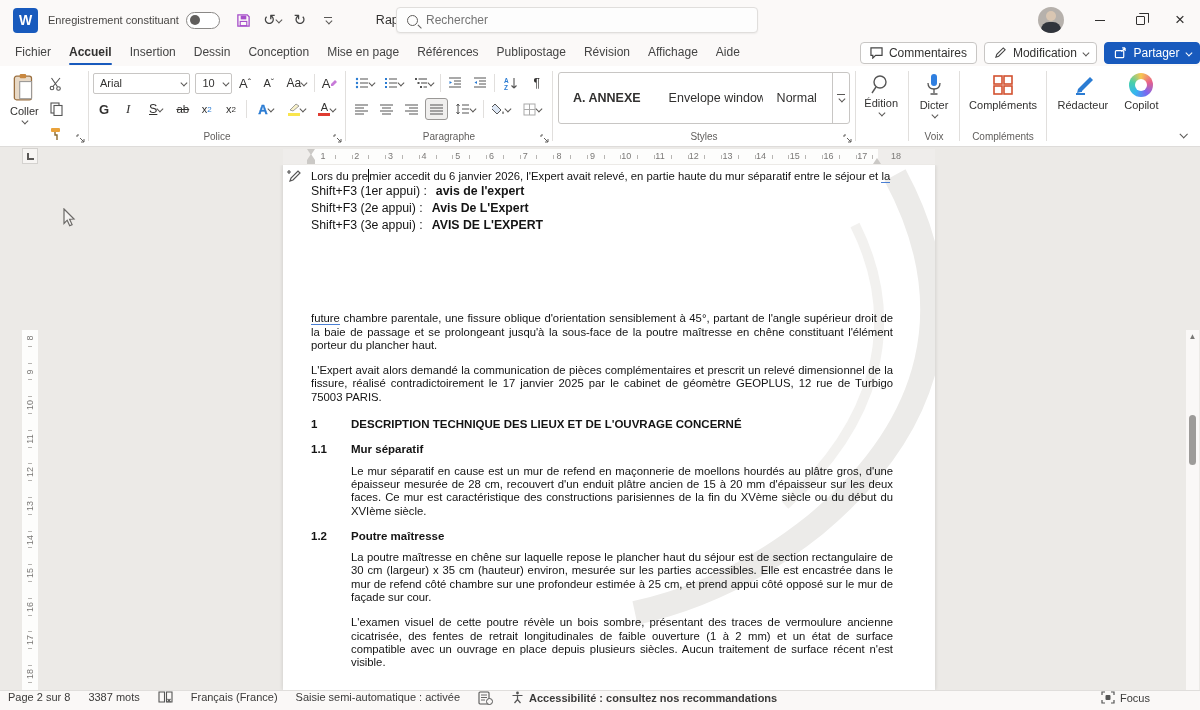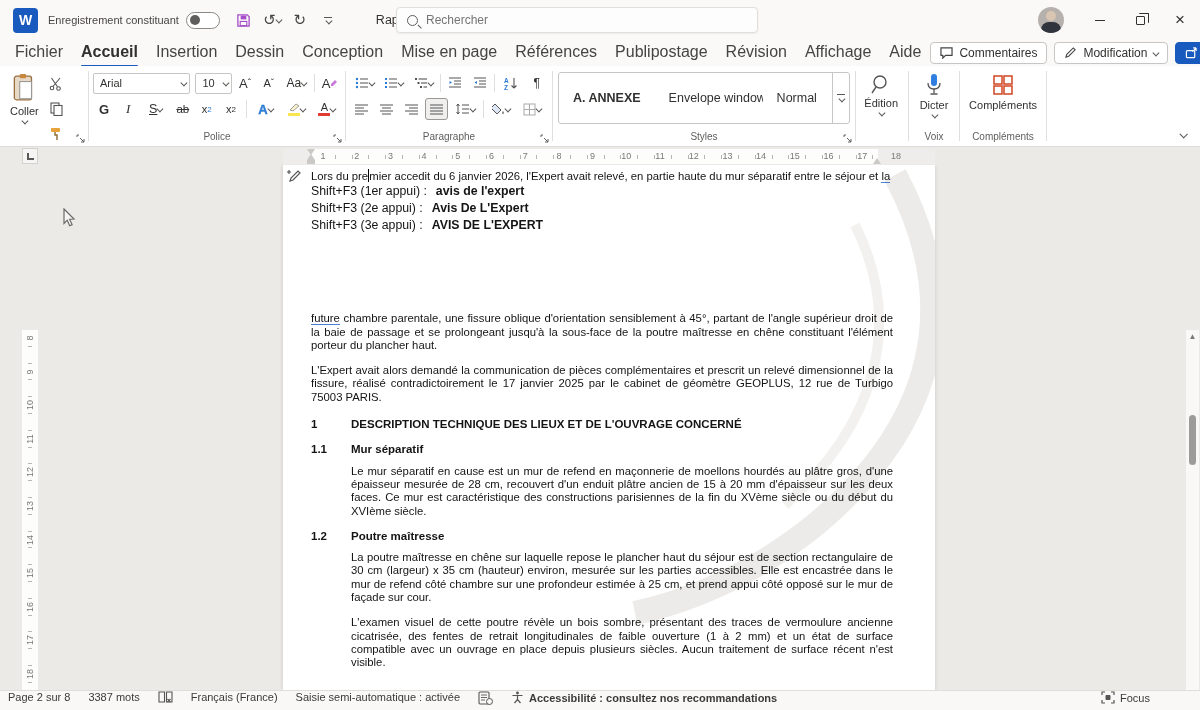--- a/index.html
+++ b/index.html
@@ -27,21 +27,21 @@
   .avatar .head { position:absolute; left:8px; top:4px; width:10px; height:10px; border-radius:50%; background:#d9c6b2; }
   .avatar .body { position:absolute; left:3px; top:15px; width:20px; height:12px; border-radius:8px 8px 0 0; background:#30343c; }
   .winbtn { width:40px; height:40px; display:flex; align-items:center; justify-content:center; color:#323130; font-size:14px; }
   .min-glyph { width:10px; height:1px; background:#323130; display:inline-block; }
   .restore-glyph { width:9px; height:9px; border:1px solid #323130; border-radius:1px; position:relative; }
   .restore-glyph:after { content:""; position:absolute; left:2px; top:-4px; width:9px; height:9px; border:1px solid #323130; border-left:none; border-bottom:none; border-radius:1px; }
 
   
   .tabrow { position:absolute; left:0; top:40px; width:1200px; height:26px; background:#fbf9f8; display:flex; align-items:center; }
   .tabs { display:flex; align-items:center; margin-left:6px; }
-  .tab { font-size:16px; color:#444; padding:4px 9px 6px; position:relative; white-space:nowrap; }
+  .tab { font-size:12px; color:#444; padding:4px 9px 6px; position:relative; white-space:nowrap; }
   .tab.active { font-weight:bold; color:#323130; }
   .tab.active:after { content:""; position:absolute; left:9px; right:9px; bottom:0; height:2.5px; background:#185abd; border-radius:2px; }
   .tabrow-right { margin-left:auto; display:flex; align-items:center; gap:7px; margin-right:0; }
   .pill-btn { height:22px; display:flex; align-items:center; gap:6px; padding:0 9px; border:1px solid #c8c6c4; border-radius:4px; background:#fff; font-size:12px; color:#323130; }
   .pill-btn.primary { background:#185abd; border-color:#185abd; color:#fff; }
   .pill-btn svg { display:block; }
 
   
   .ribbon { position:absolute; left:0; top:66px; width:1200px; height:81px; background:#fff; border-bottom:1px solid #dedcda; display:flex; }
   .rgroup { position:relative; display:flex; flex-direction:column; padding:4px 4px 0; }
@@ -527,20 +527,38 @@
               <rect x="3" y="13" width="8" height="8" fill="none" stroke="#d35230" stroke-width="1.6"></rect>
               <rect x="13" y="13" width="8" height="8" fill="none" stroke="#d35230" stroke-width="1.6"></rect>
             </svg>
           <span>Compléments</span>
         </div>
       </div>
       <div class="glabel">Compléments</div>
     </div>
     <div class="divider"></div>
 
+    <div class="rgroup" style="width:122px;">
+      <div class="content" style="justify-content:center;gap:4px;">
+        <div class="bigbtn">
+          <svg width="26" height="24" viewBox="0 0 26 24">
+              <path d="M8 16L20 4l3 3L11 19l-4 1z" fill="#2b7cd3"></path>
+              <path d="M6 21h9M8 18h4" stroke="#2b7cd3" stroke-width="2"></path>
+            </svg>
+          <span>Rédacteur</span>
+        </div>
+        <div class="bigbtn">
+          <span style="width:24px;height:24px;border-radius:50%;background:conic-gradient(#f8c650,#e8608a,#7b66f0,#35b5f0,#47d0a8,#f8c650);display:inline-block;position:relative;">
+              <span style="position:absolute;inset:6px;border-radius:50%;background:#fff;"></span>
+            </span>
+          <span>Copilot</span>
+        </div>
+      </div>
+      <div class="glabel"></div>
+    </div>
 
     <span class="chev collapse-chev"></span>
   </div>
 
   <div class="hruler-strip">
     <div class="tabselector">
         <span class="lmark"></span>
       </div>
     <div class="hruler">
       <div class="textzone"></div>

